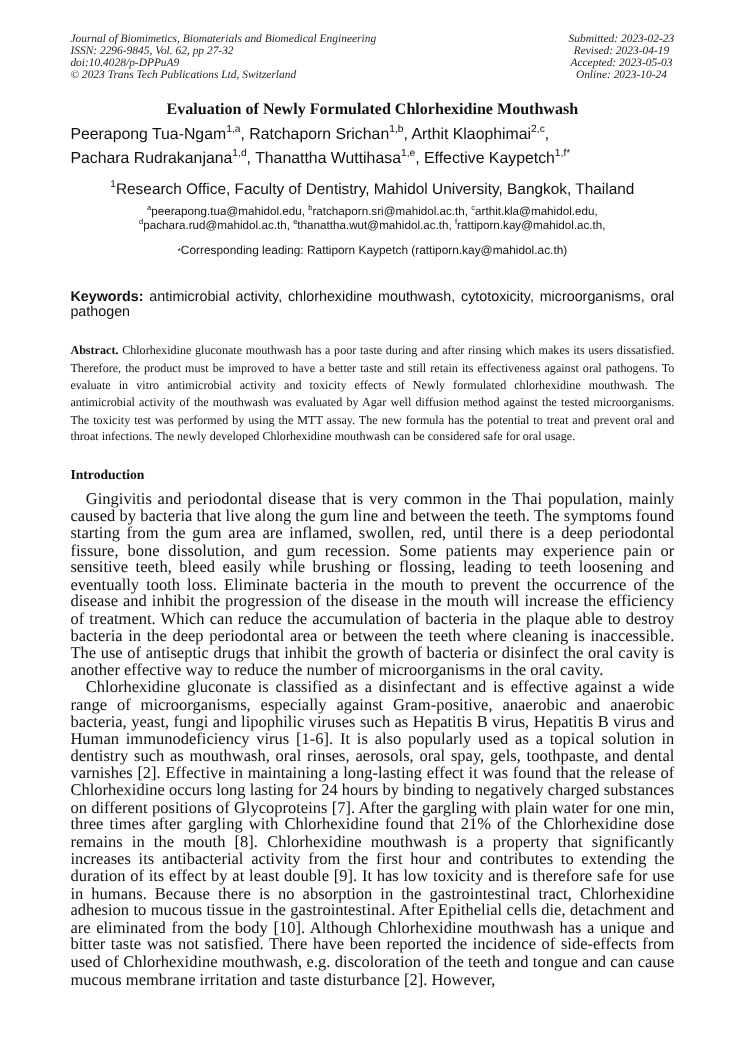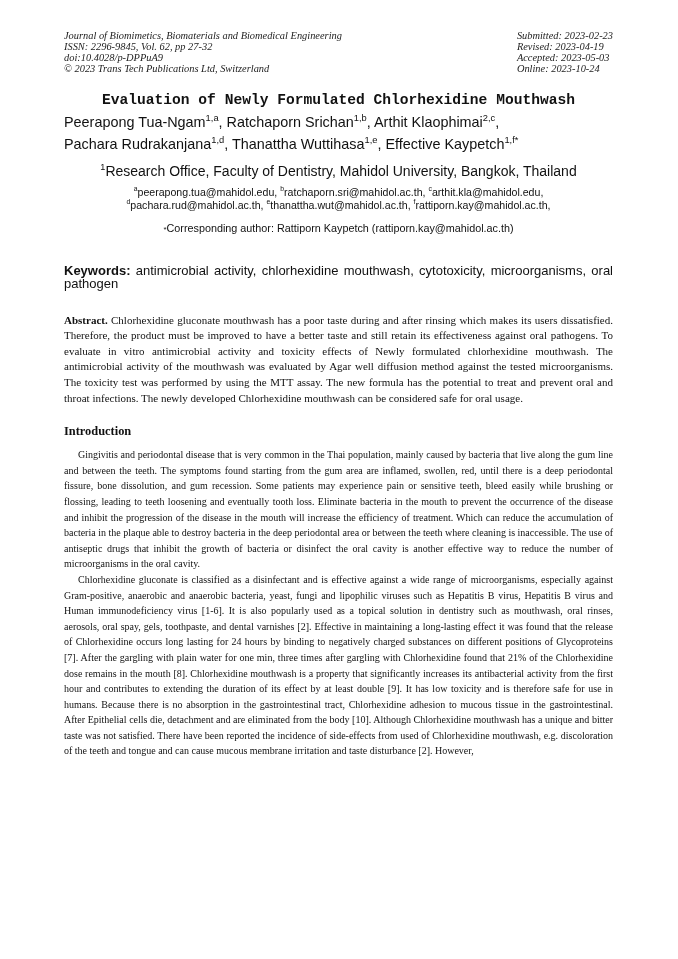--- a/index.html
+++ b/index.html
@@ -1,33 +1,33 @@
 <!DOCTYPE html>
 <html><head>
   <meta charset="utf-8">
   <style>
     html, body { margin: 0; padding: 0; background: #ffffff; }
     body { width: 678px; height: 959px; position: relative; overflow: hidden; color: #111; }
     .page { position: absolute; left: 64px; top: 30px; width: 549px; }
     .header { display: flex; justify-content: space-between; font-family: "Liberation Serif", serif; font-style: italic; font-size: 10.4px; line-height: 11px; color: #222; }
-    .header .right { text-align: left; margin-left: 44px; }
-    .title { margin-top: 17px; text-align: center; font-family: Liberation Mono, monospace; font-weight: bold; font-size: 14.6px; line-height: 18px; }
+    .header .right { text-align: center; margin-left: 44px; }
+    .title { margin-top: 17px; text-align: center; font-family: Liberation Serif, serif; font-weight: bold; font-size: 14.6px; line-height: 18px; }
     .authors { font-family: "Liberation Sans", sans-serif; font-size: 14.4px; line-height: 22px; margin-top: 2px; }
     .authors sup, .aff sup, .emails sup { font-size: 65%; vertical-align: super; line-height: 0; }
     .aff { text-align: center; font-family: "Liberation Sans", sans-serif; font-size: 14px; line-height: 14px; }
     .aff1 { margin-top: 9px; }
     .aff2 { margin-top: 10px; }
     .emails { margin-top: 8px; text-align: center; font-family: "Liberation Sans", sans-serif; font-size: 10.6px; line-height: 13px; }
     .corr { margin-top: 10px; text-align: center; font-family: "Liberation Sans", sans-serif; font-size: 10.8px; line-height: 13px; }
     .keywords { margin-top: 28px; font-family: "Liberation Sans", sans-serif; font-size: 13px; line-height: 13px; text-align: justify; }
     .keywords b { font-weight: bold; }
     .abstract { margin-top: 23px; font-family: "Liberation Serif", serif; font-size: 11px; line-height: 15.6px; text-align: justify; }
     .abstract b { font-weight: bold; }
     .section-title { margin-top: 18px; font-family: "Liberation Serif", serif; font-weight: bold; font-size: 12.4px; line-height: 15px; }
-    .para { font-family: "Liberation Serif", serif; font-size: 10px; line-height: 15.6px; text-align: justify; text-indent: 14px; margin: 0; }
+    .para { font-family: "Liberation Serif", serif; font-size: 15px; line-height: 15.6px; text-align: justify; text-indent: 14px; margin: 0; }
     .para.first { margin-top: 8px; }
   </style>
 </head>
 <body>
 
 <div class="page">
 
   <div class="header">
     <div class="left">
       <div>Journal of Biomimetics, Biomaterials and Biomedical Engineering</div>
@@ -61,21 +61,21 @@
   <div class="emails">
     <div>
       <sup>a</sup><span>peerapong.tua@mahidol.edu, </span><sup>b</sup><span>ratchaporn.sri@mahidol.ac.th, </span><sup>c</sup><span>arthit.kla@mahidol.edu,</span>
     </div>
     <div>
       <sup>d</sup><span>pachara.rud@mahidol.ac.th, </span><sup>e</sup><span>thanattha.wut@mahidol.ac.th, </span><sup>f</sup><span>rattiporn.kay@mahidol.ac.th,</span>
     </div>
   </div>
 
   <div class="corr">
-    <span style="font-size:8px;vertical-align:middle;">*</span><span>Corresponding author:</span><span> Rattiporn Kaypetch (rattiporn.kay@mahidol.ac.th)</span>
+    <span style="font-size:8px;vertical-align:middle;">*</span><span>Corresponding leading:</span><span> Rattiporn Kaypetch (rattiporn.kay@mahidol.ac.th)</span>
   </div>
 
   <div class="keywords">
     <b>Keywords:</b><span> antimicrobial activity, chlorhexidine mouthwash, cytotoxicity, microorganisms, oral pathogen</span>
   </div>
 
   <div class="abstract">
     <b>Abstract.</b><span> Chlorhexidine gluconate mouthwash has a poor taste during and after rinsing which makes its users dissatisfied.  Therefore, the product must be improved to have a better taste and still retain its effectiveness against oral pathogens. To evaluate in vitro antimicrobial activity and toxicity effects of Newly formulated chlorhexidine mouthwash.  The antimicrobial activity of the mouthwash was evaluated by Agar well diffusion method against the tested microorganisms.  The toxicity test was performed by using the MTT assay.  The new formula has the potential to treat and prevent oral and throat infections.  The newly developed Chlorhexidine mouthwash can be considered safe for oral usage.</span>
   </div>
 

